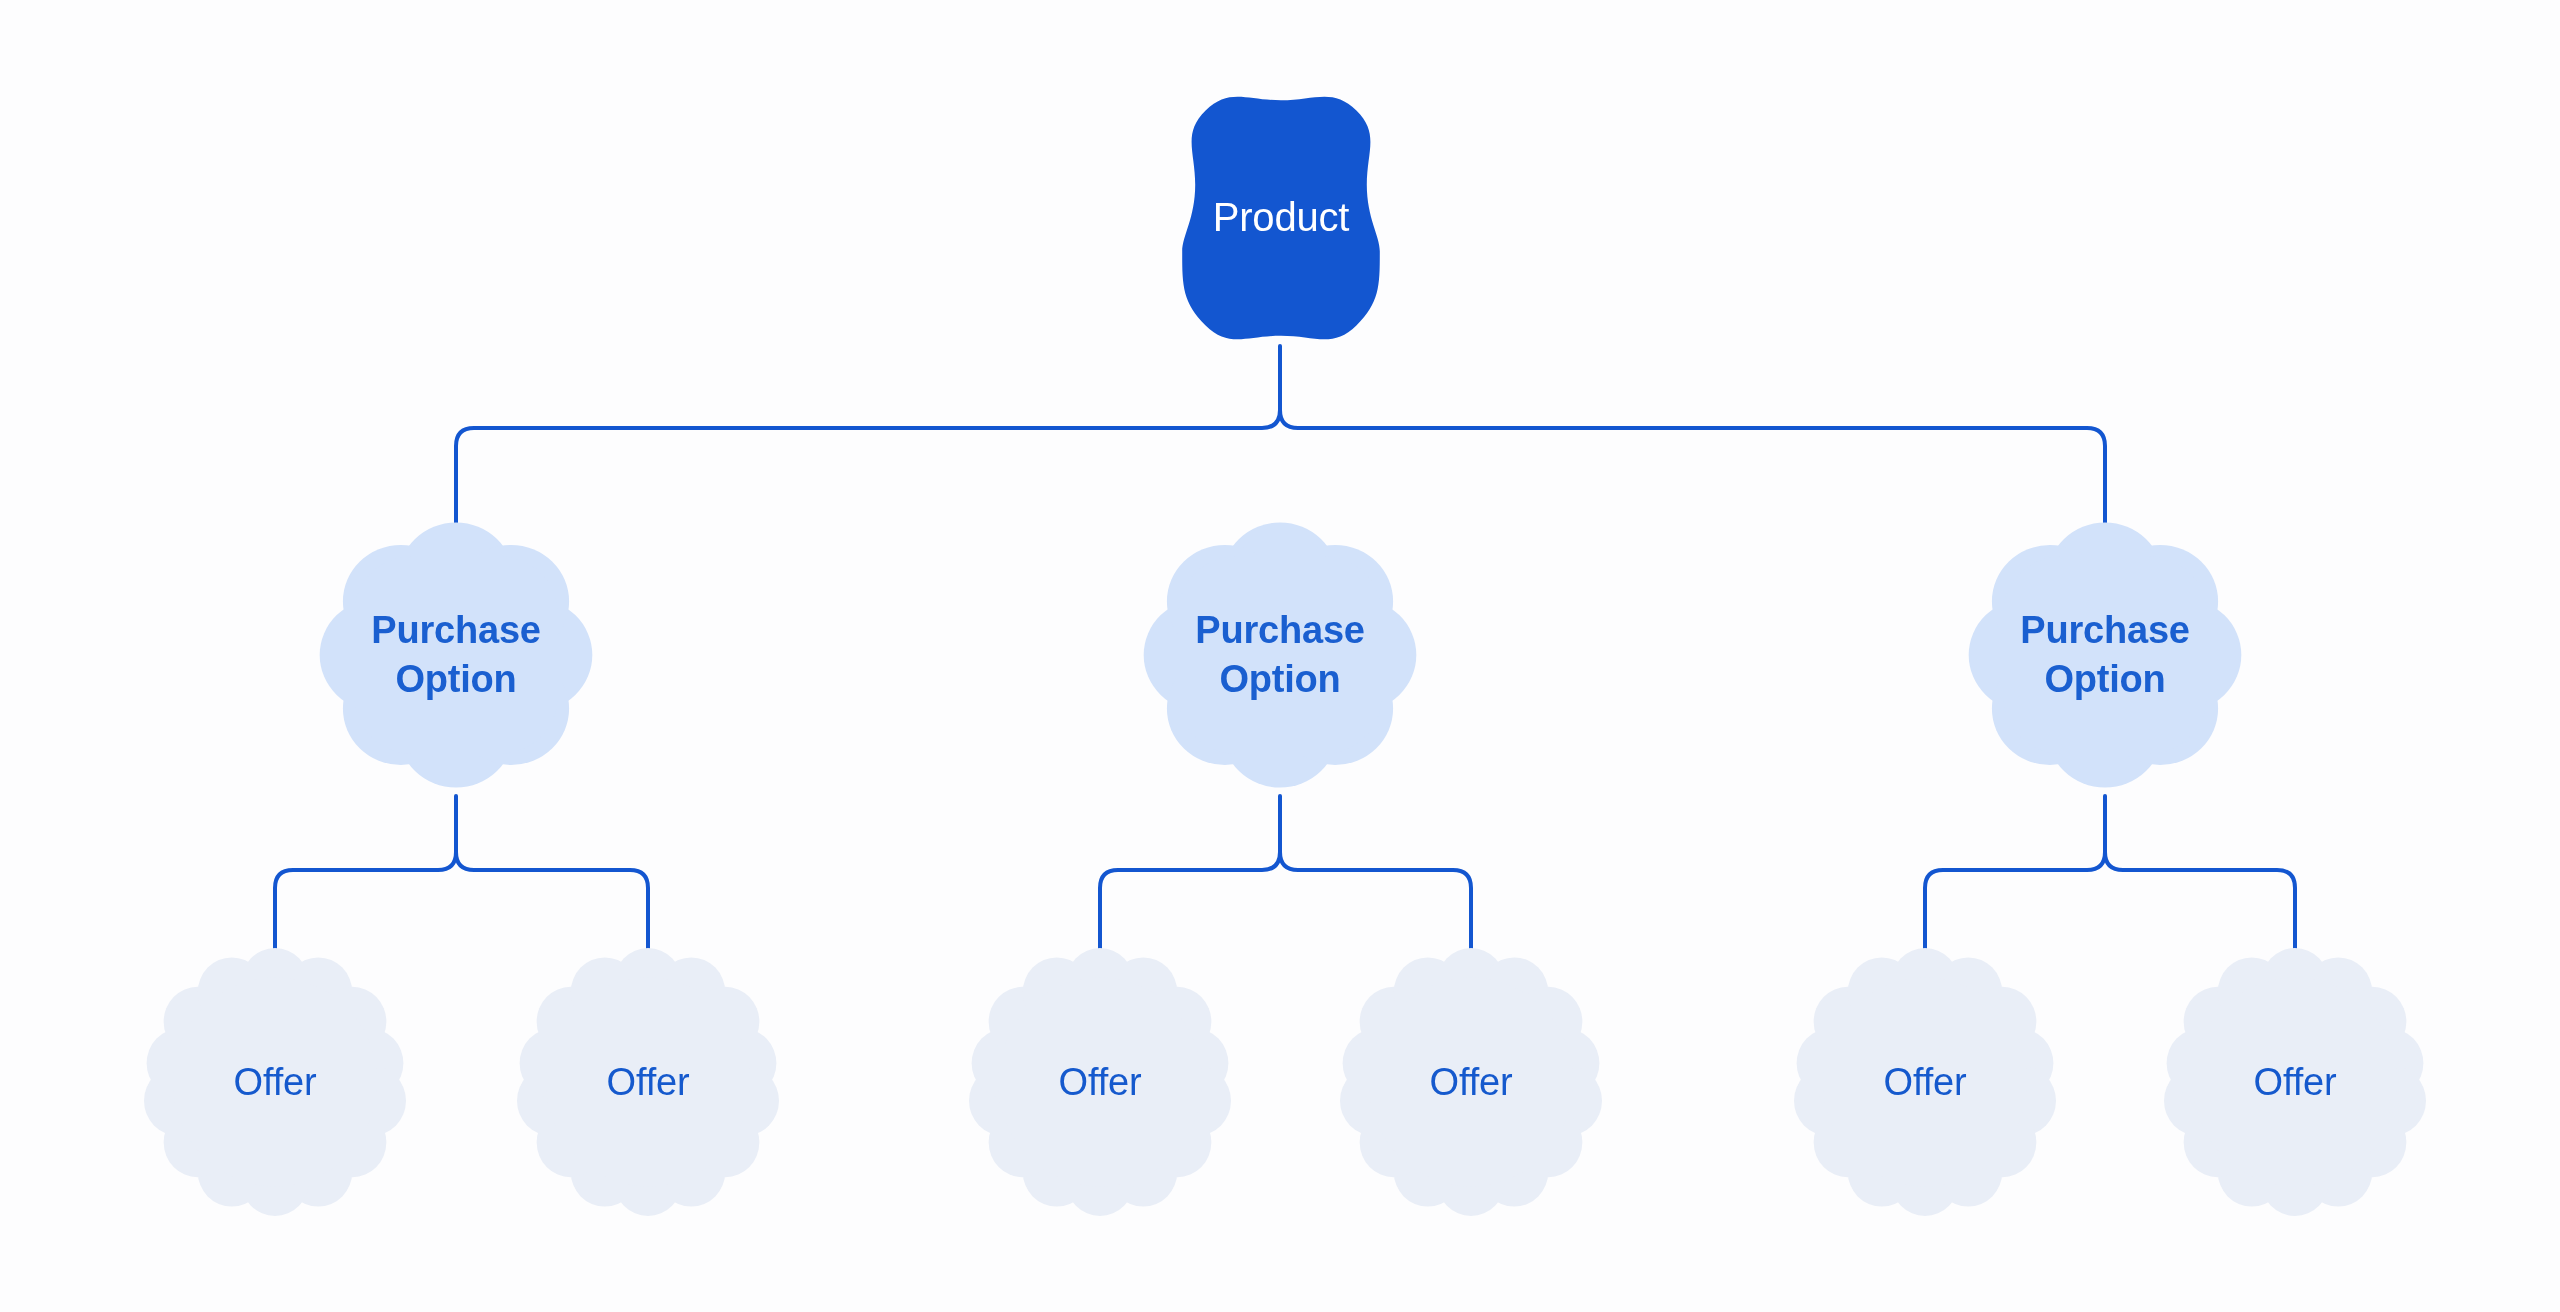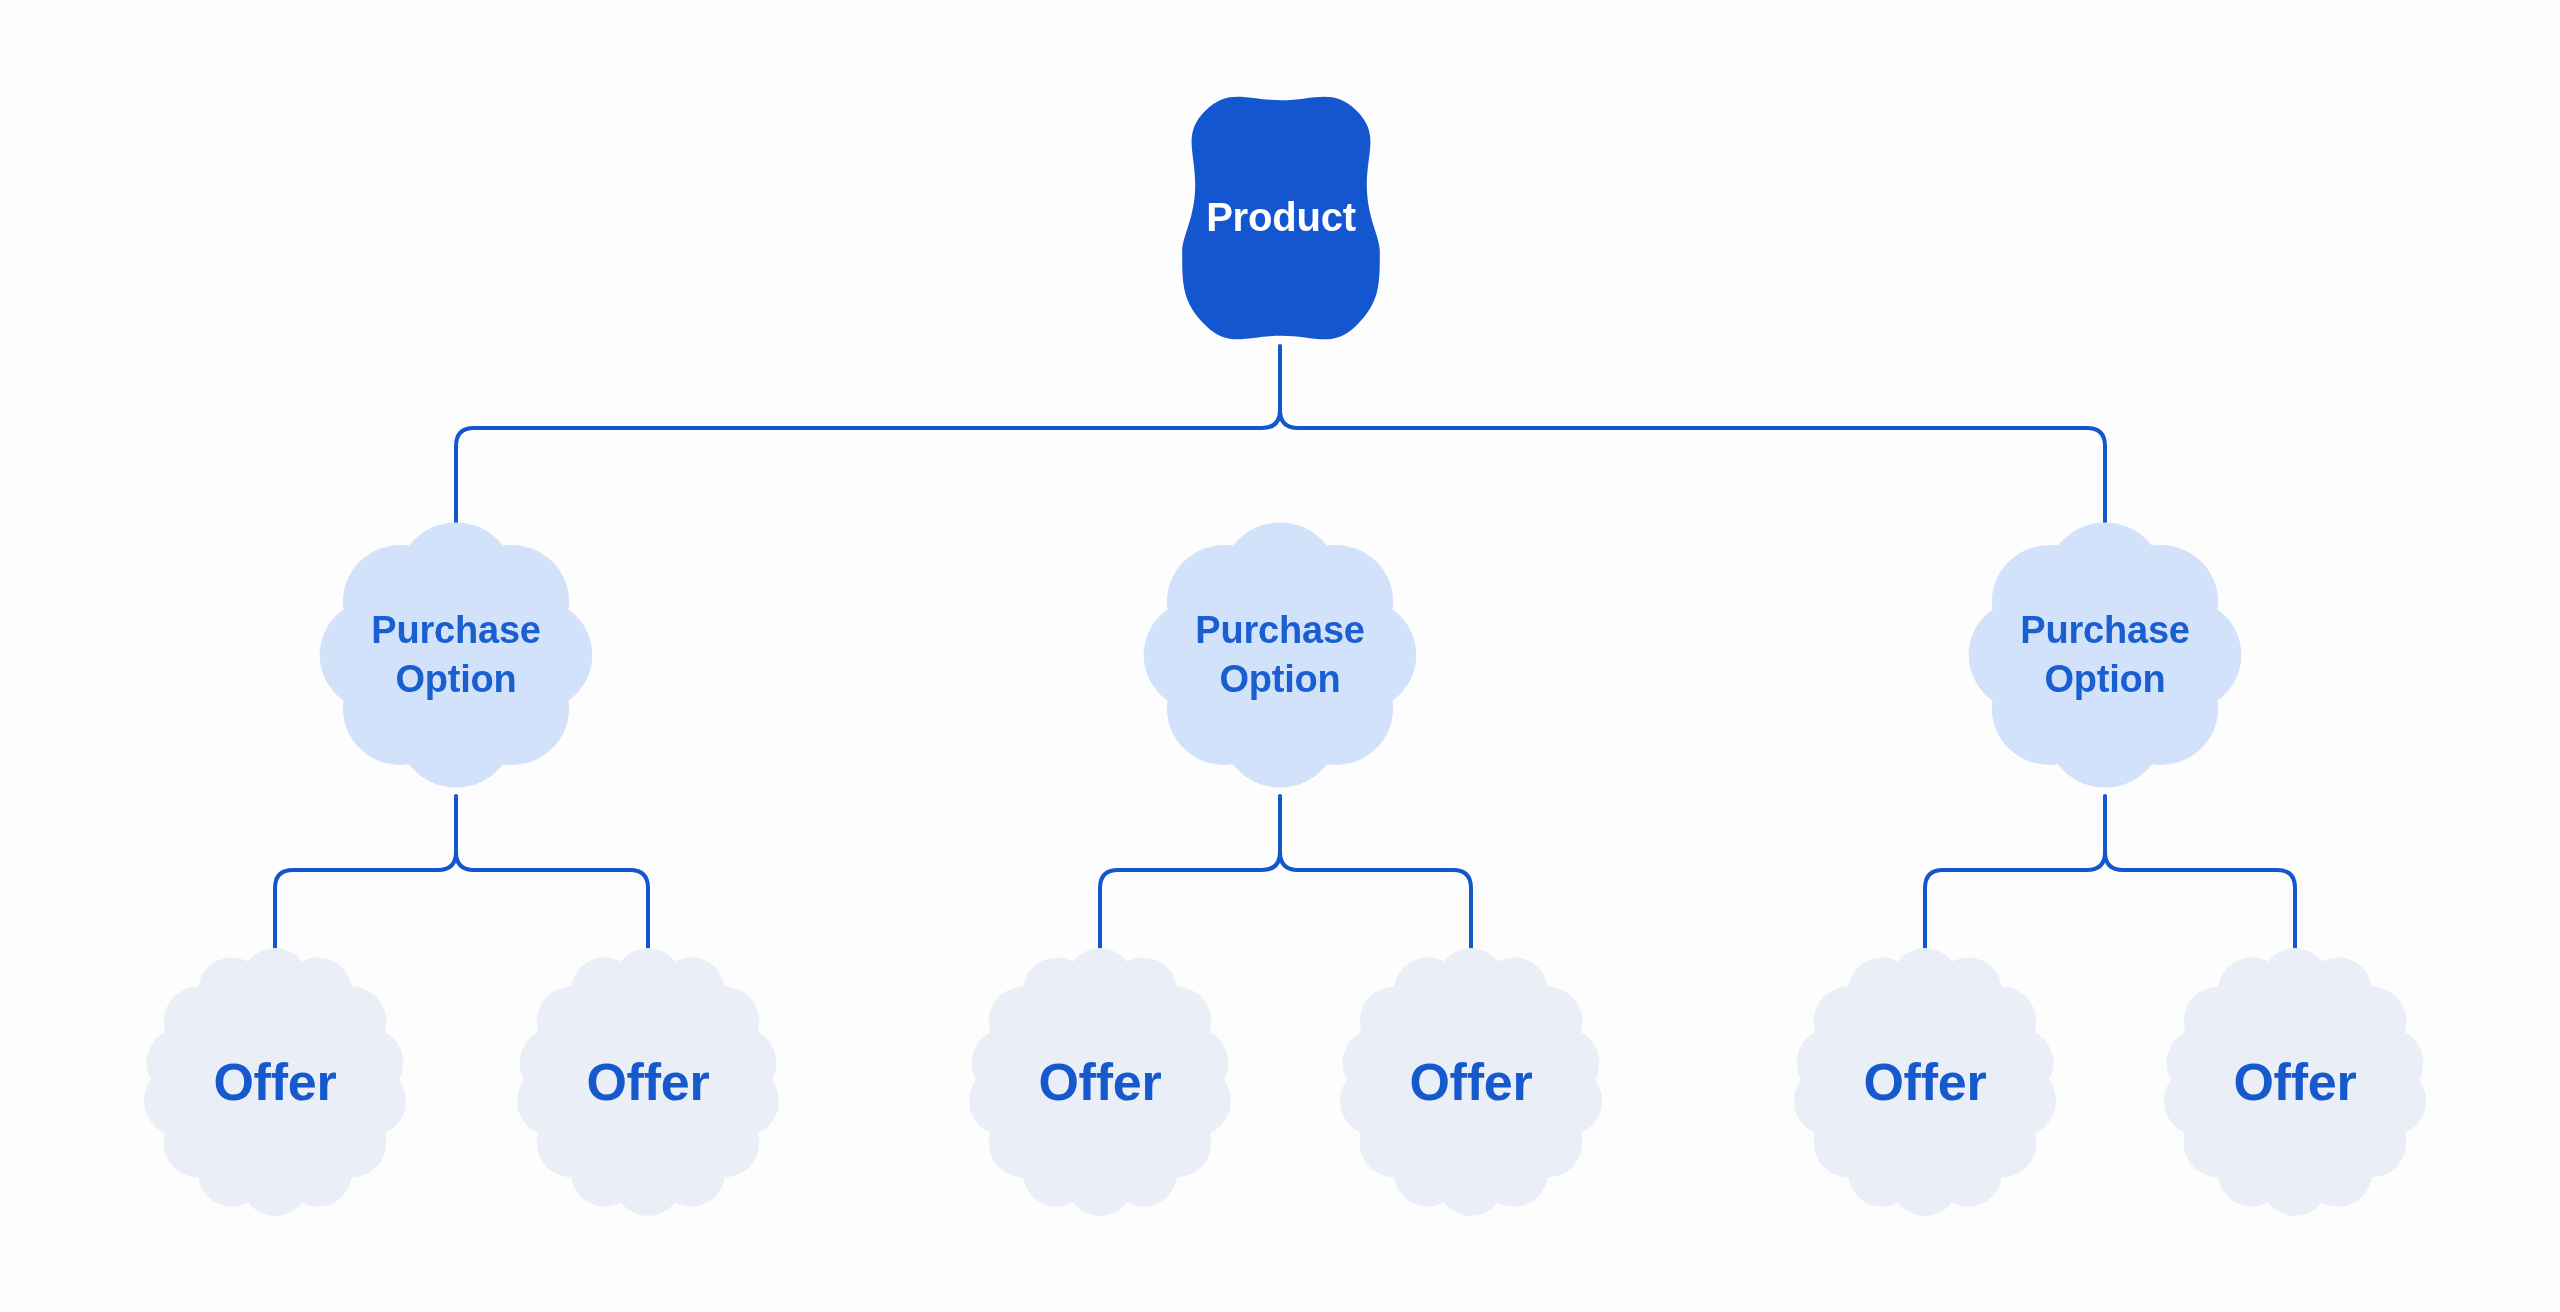--- a/index.html
+++ b/index.html
@@ -50,21 +50,21 @@
   
   .node-product {
     left: 1151px;
     top: 90px;
     width: 260px;
     height: 256px;
   }
   .node-product .node-label {
     color: #ffffff;
     font-size: 40px;
-    font-weight: 700;
+    font-weight: 400;
   }
   
   .node-option {
     width: 290px;
     height: 282px;
     top: 514px;
   }
   .node-option .node-label {
     color: #1a5fd0;
     font-size: 38px;
@@ -74,22 +74,22 @@
   .opt-2 { left: 1135px; }
   .opt-3 { left: 1960px; }
   
   .node-offer {
     width: 262px;
     height: 268px;
     top: 948px;
   }
   .node-offer .node-label {
     color: #1559cd;
-    font-size: 52px;
-    font-weight: 700;
+    font-size: 38px;
+    font-weight: 400;
     text-align: center;
   }
   .off-1 { left: 144px; }
   .off-2 { left: 517px; }
   .off-3 { left: 969px; }
   .off-4 { left: 1340px; }
   .off-5 { left: 1794px; }
   .off-6 { left: 2164px; }
 </style>
 </head>

